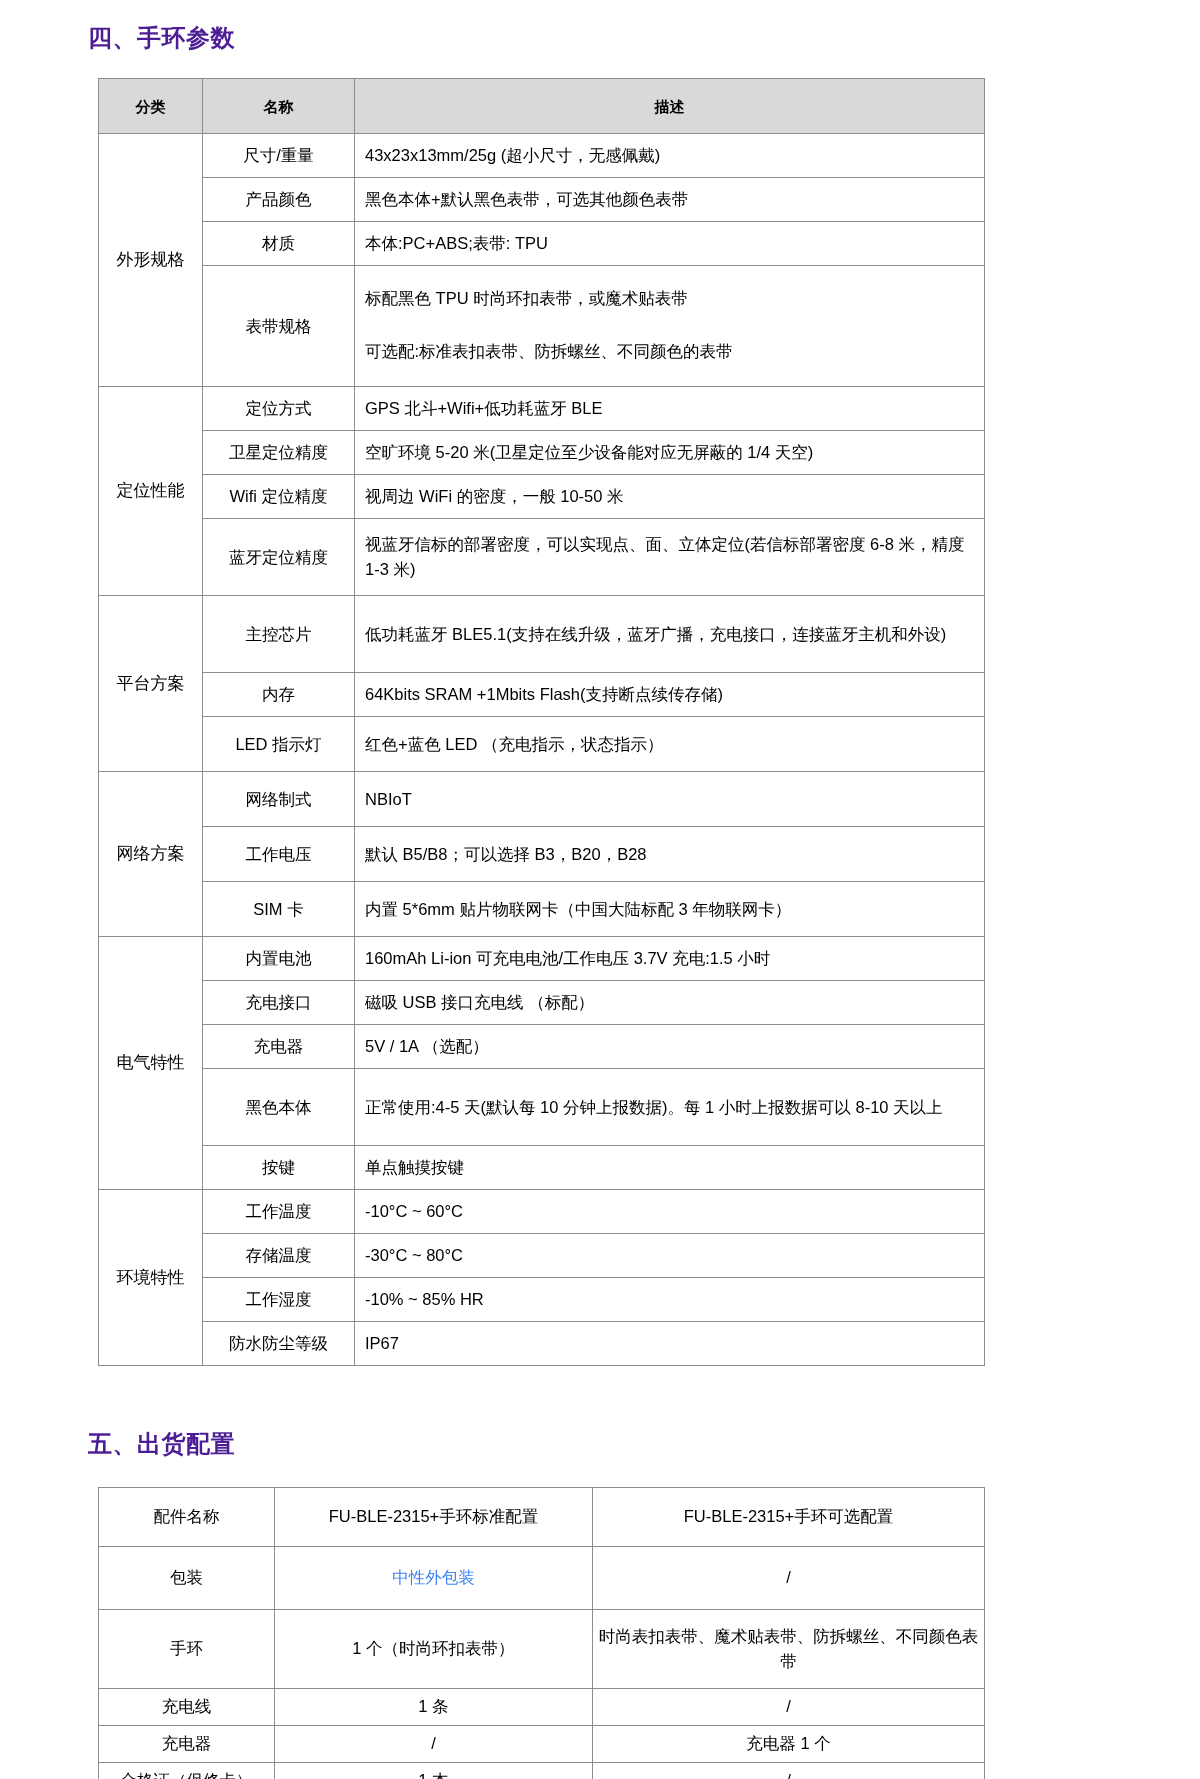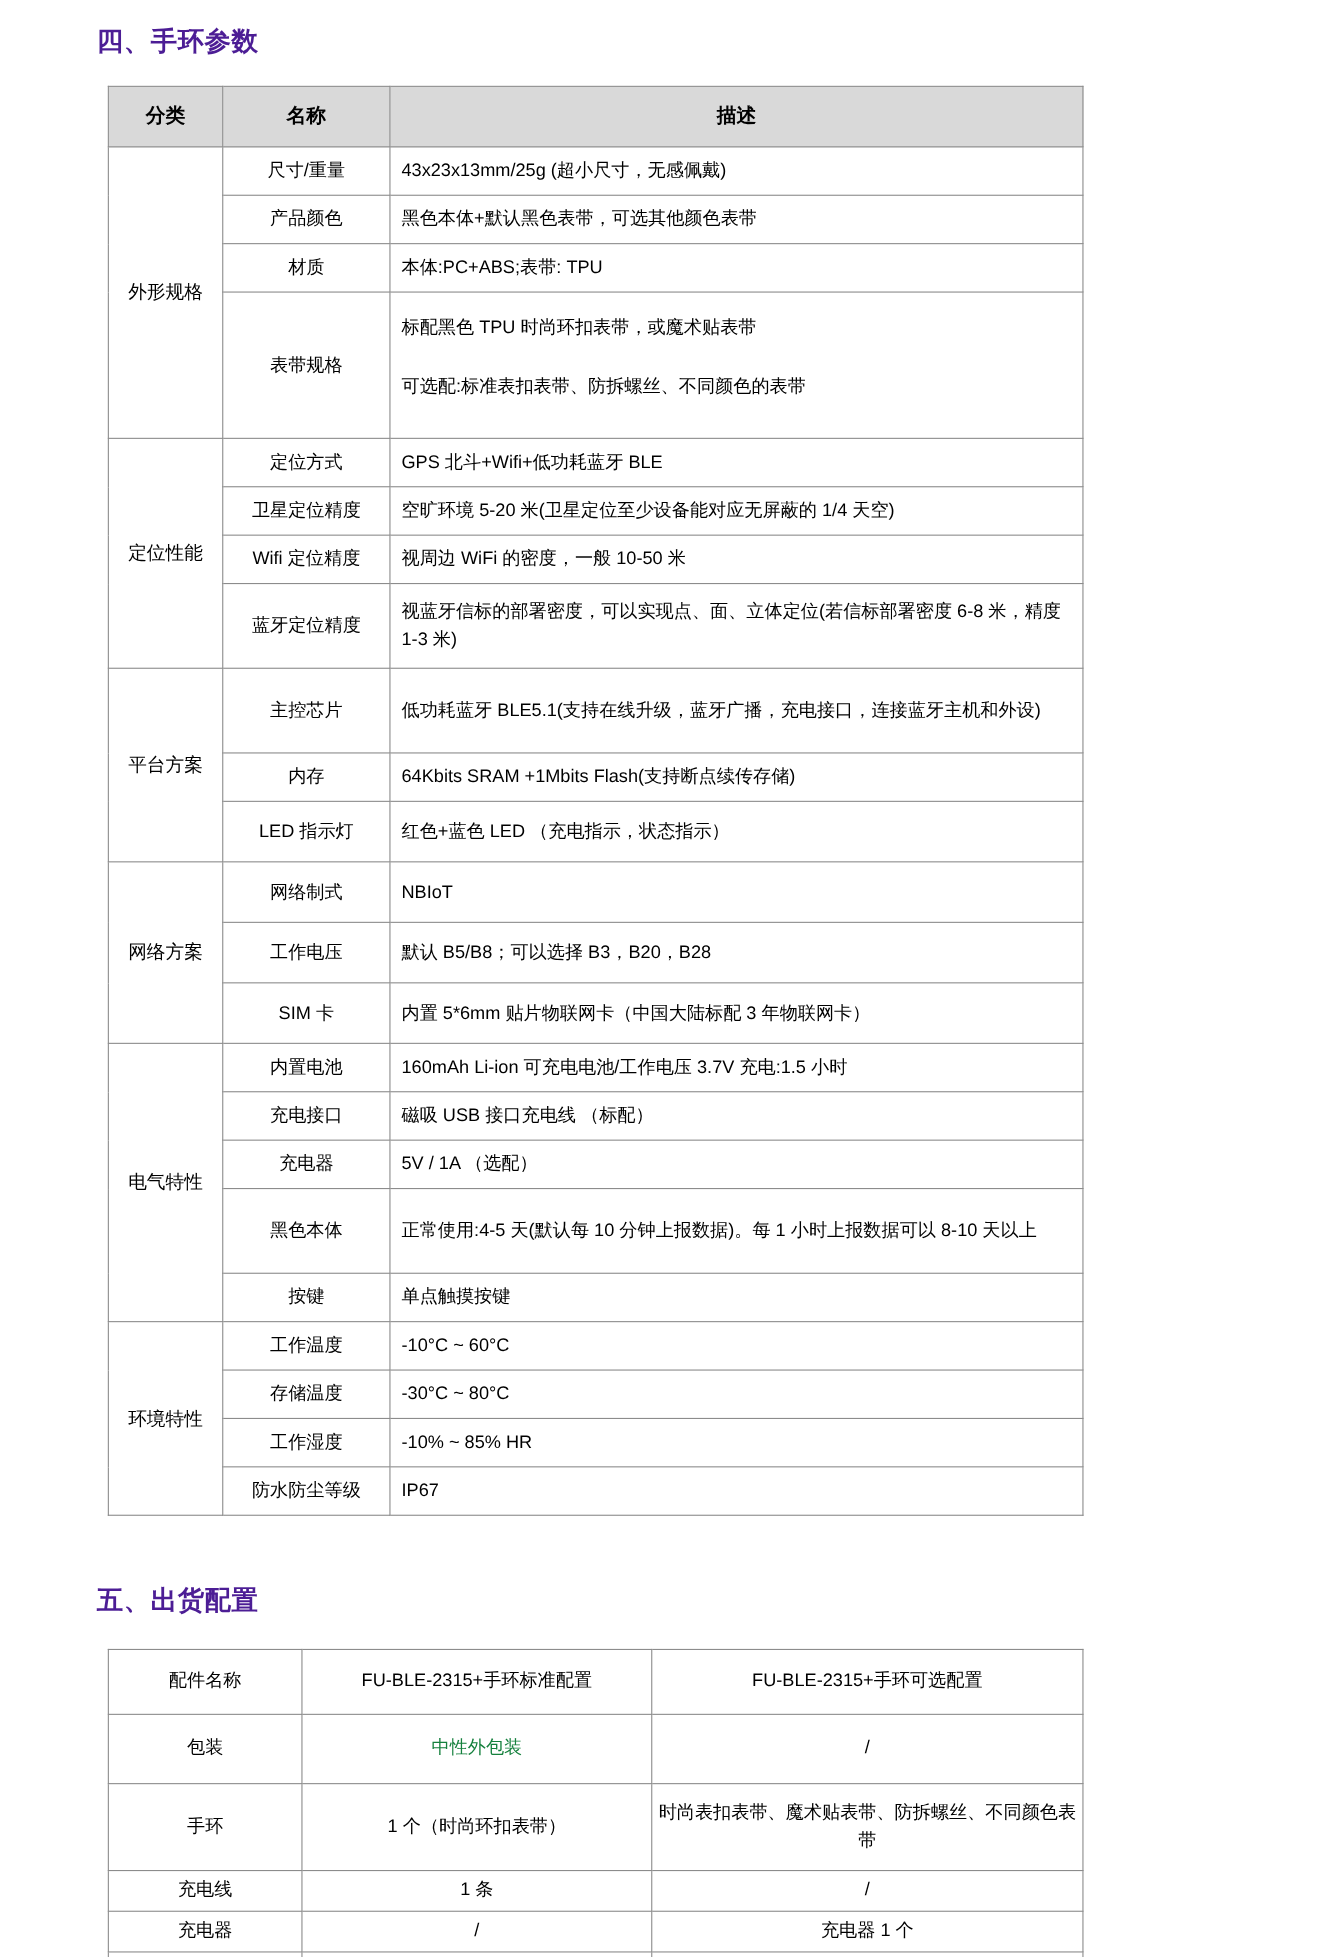--- a/index.html
+++ b/index.html
@@ -59,21 +59,21 @@
 
   
   .spec col.c1 { width: 104px; }
   .spec col.c2 { width: 152px; }
   .spec col.c3 { width: 630px; }
 
   .spec thead th {
     background: #d9d9d9;
     text-align: center;
     font-weight: bold;
-    font-size: 18px;
+    font-size: 15px;
     height: 46px;
     padding: 4px 6px;
     margin-left: 19px;
   }
   .spec td.cat {
     text-align: center;
     padding: 4px 2px;
     font-size: 17px;
   }
   .spec td.name {
@@ -81,21 +81,21 @@
     padding: 5px 4px;
     font-size: 16.5px;
   }
   .spec td.desc {
     text-align: left;
     padding: 5px 8px 5px 10px;
     font-size: 16.5px;
   }
   .spec td.desc.tall {
     padding-top: 10px;
-    padding-bottom: 24px;
+    padding-bottom: 12px;
   }
   .spec td.desc .line + .line { margin-top: 28px; }
   .spec tr.h-sm td { height: 33px; }
   .spec tr.h-md td { height: 44px; }
   .spec tr.h-lg td { height: 98px; }
   .spec tr.h-xl td { height: 66px; }
 
   
   .ship col.s1 { width: 176px; }
   .ship col.s2 { width: 318px; }
@@ -104,21 +104,21 @@
   .ship td {
     text-align: center;
     font-size: 16.5px;
     padding: 6px 10px;
   }
   .ship tr.r-head td { height: 58px; }
   .ship tr.r-pack td { height: 62px; }
   .ship tr.r-band td { height: 78px; }
   .ship tr.r-line td { height: 36px; }
   .ship tr.r-cert td { height: 36px; }
-  .ship .accent { color: #15803d; }
+  .ship .accent { color: #3b82f6; }
   .ship .two-line { line-height: 1.5; }
   .slash { font-size: 17px; }
 </style>
 </head>
 <body>
 
 <div class="page">
 
   <h2 class="section-heading heading-spec">四、手环参数</h2>
 

